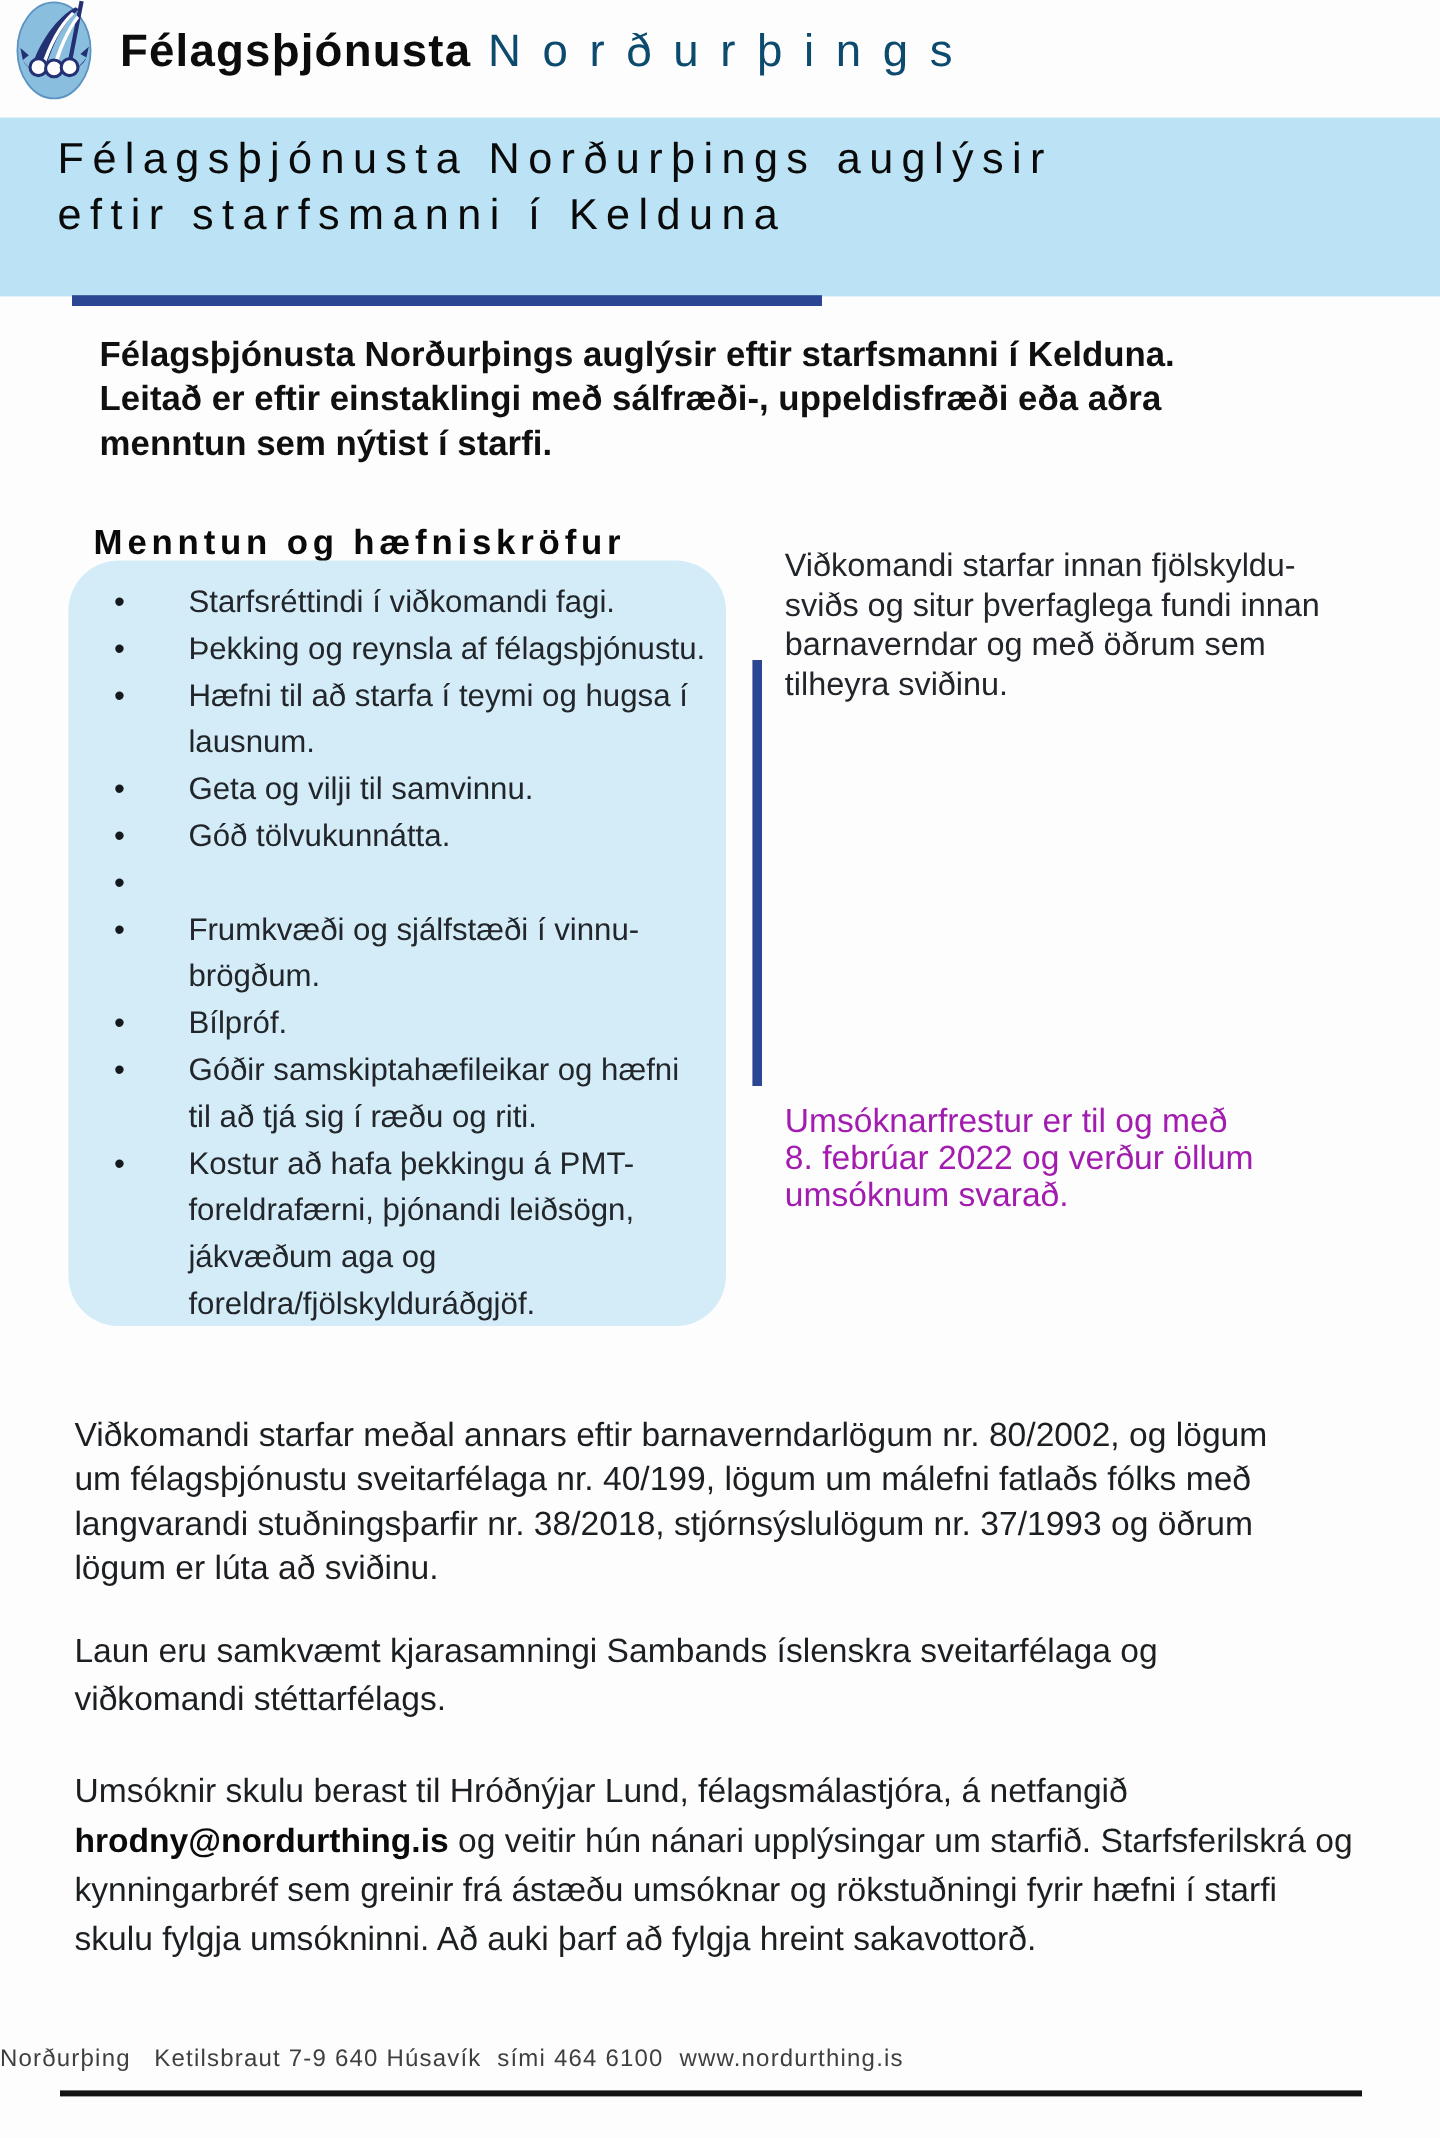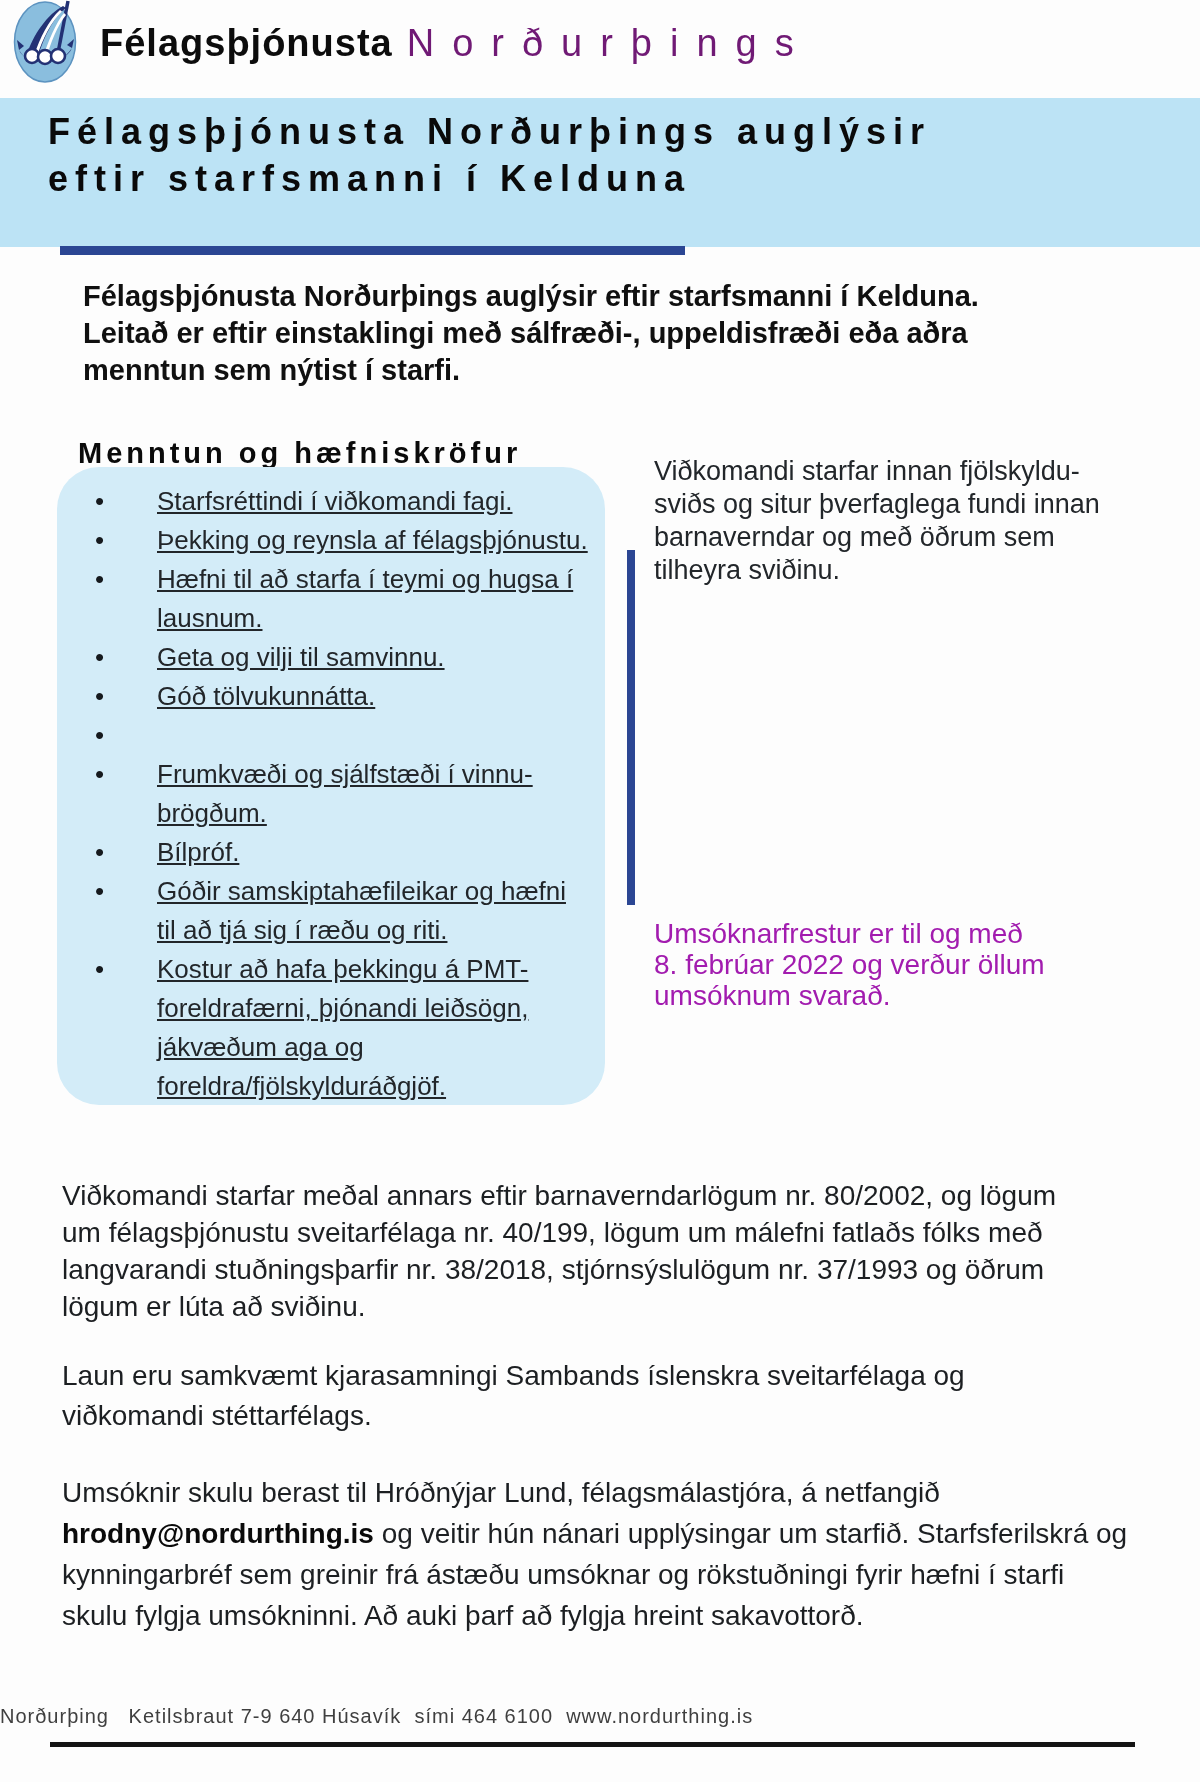--- a/index.html
+++ b/index.html
@@ -9,26 +9,26 @@
     margin:0 auto;
     background:#fdfdfd;
     font-family:"Liberation Sans", sans-serif;
     color:#111;
     overflow:hidden;
   }
   
   .logo{position:absolute;left:12px;top:0;width:66px;height:84px;}
   .brand{position:absolute;left:100px;top:22px;font-size:38px;white-space:pre;}
   .brand .bold{font-weight:bold;color:#0c0c0c;letter-spacing:1px;}
-  .brand .light{font-weight:400;color:#701a75;letter-spacing:18px;margin-left:14px;}
+  .brand .light{font-weight:400;color:#0c4a6e;letter-spacing:18px;margin-left:14px;}
   
   .banner{position:absolute;left:0;top:98px;width:1200px;height:149px;background:#bce3f5;}
   .banner h1{
     margin:0;position:absolute;left:48px;top:10px;
-    font-size:36px;line-height:47px;font-weight:bold;color:#0a0a0a;
+    font-size:36px;line-height:47px;font-weight:normal;color:#0a0a0a;
     letter-spacing:7px;white-space:pre;
   }
   .navy-rule{position:absolute;left:60px;top:246px;width:625px;height:9px;background:#2b4693;}
   
   .intro{
     position:absolute;left:83px;top:278px;
     font-size:29px;line-height:37px;font-weight:bold;color:#101010;white-space:pre;
   }
   
   .qual-heading{
@@ -39,21 +39,21 @@
     position:absolute;left:57px;top:467px;width:548px;height:638px;
     background:#d3ecf8;border-radius:42px;box-sizing:border-box;
     padding:15px 14px 0 38px;
   }
   .qual-box ul{list-style:none;margin:0;padding:0;}
   .qual-box li{
     display:grid;grid-template-columns:62px 1fr;
     font-size:26px;line-height:39px;color:#22262a;
   }
   .qual-box .marker{font-size:26px;color:#15191d;}
-  .qual-box .btext{white-space:pre;text-decoration:underline;}
+  .qual-box .btext{white-space:pre;}
   
   .vbar{position:absolute;left:627px;top:550px;width:8px;height:355px;background:#2b4693;}
   .right-col{position:absolute;left:654px;top:455px;width:480px;}
   .right-col p{
     margin:0 0 32px 0;font-size:27px;line-height:33px;color:#22262a;white-space:pre;
   }
   .deadline{
     position:absolute;left:654px;top:918px;
     font-size:28px;line-height:31px;font-weight:normal;color:#a21caf;white-space:pre;
   }

